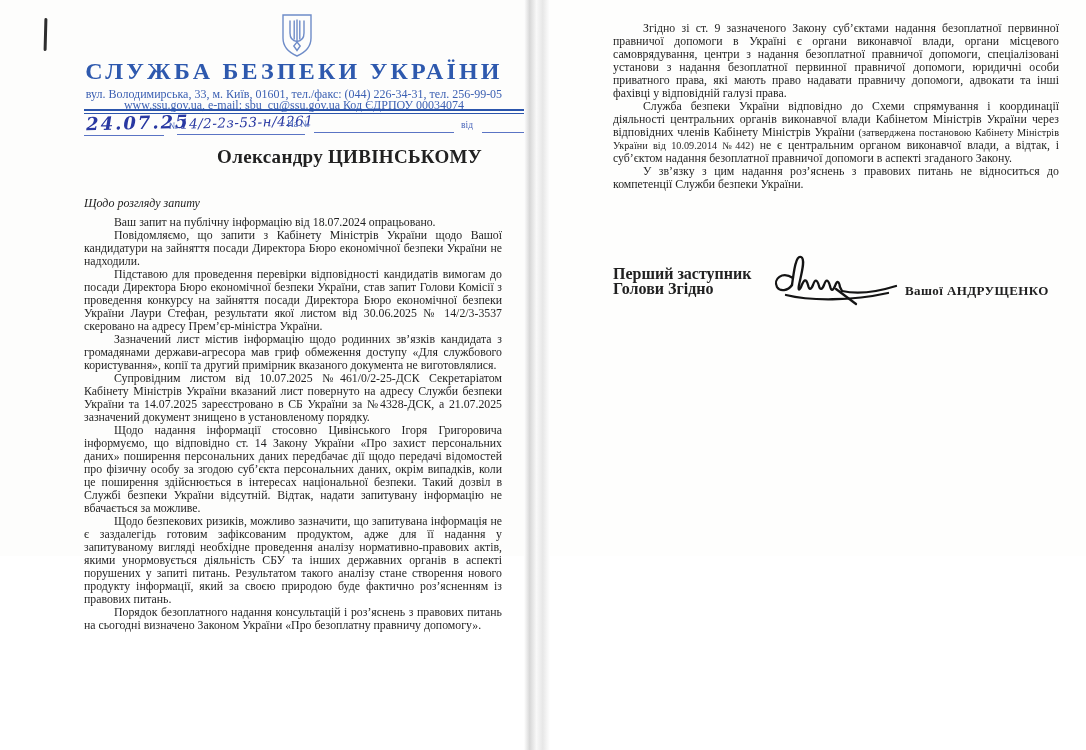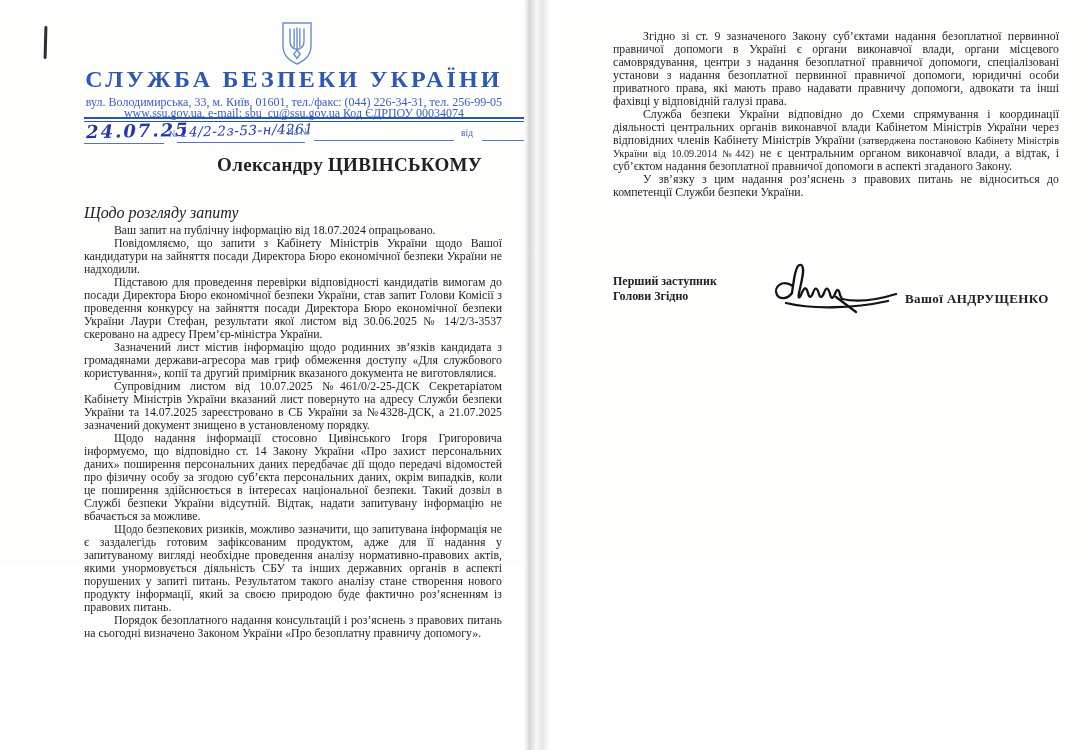--- a/index.html
+++ b/index.html
@@ -1,21 +1,21 @@
 <!DOCTYPE html>
 <html><head>
 <meta charset="utf-8">
 <style>
   html,body{margin:0;padding:0;}
   body{
     width:1086px;height:750px;position:relative;overflow:hidden;
     background:#ffffff;font-family:"Liberation Serif", serif;color:#212121;
   }
   .scan{position:absolute;inset:0;}
-  .page{position:absolute;top:8px;height:556px;}
+  .page{position:absolute;top:0;height:556px;}
   .page-left{left:0;width:524px;background:#fdfdfc;}
   .page-divider{position:absolute;top:0;left:524px;width:26px;height:750px;
     background:linear-gradient(90deg,#ffffff 0%,#d7d7d7 22%,#f8f8f8 48%,#e7e7e7 72%,#ffffff 100%);}
   .page-right{left:550px;width:536px;background:#fefefd;}
 
   .abs{position:absolute;}
   .corner-mark{left:44px;top:18px;width:3px;height:33px;background:#2e2e2e;border-radius:2px;transform:rotate(1.5deg);}
 
   .emblem{left:280px;top:12px;width:34px;height:46px;}
   .org-name{left:84px;top:58px;width:420px;text-align:center;color:#2e59ae;
@@ -32,29 +32,29 @@
   .u-date{left:84px;top:135px;width:80px;}
   .u-num{left:177px;top:134px;width:128px;}
   .ref-label{color:#4a67bb;font-size:9.5px;white-space:nowrap;}
   .no-label{left:169px;top:121px;}
   .na-label{left:287px;top:119px;}
   .vid-label{left:461px;top:120px;}
   .u-na{left:314px;top:132px;width:140px;}
   .u-vid{left:482px;top:132px;width:42px;}
 
   .addressee{left:84px;top:146px;width:398px;text-align:right;font-weight:bold;font-size:19px;letter-spacing:0.3px;}
-  .subject{left:84px;top:196px;font-style:italic;font-size:16px;text-align:right;}
+  .subject{left:84px;top:196px;font-style:italic;font-size:12px;text-align:right;}
 
   .body-block{text-align:justify;font-size:11.8px;line-height:13px;color:#1f1f1f;}
   .body-block p{margin:0;text-indent:30px;}
   .lp-body{left:84px;top:216px;width:418px;}
   .rp-body{left:63px;top:22px;width:446px;}
   .small{font-size:10.2px;}
 
-  .sig-pos{left:63px;top:266px;font-weight:bold;font-size:12px;line-height:15px;white-space:nowrap;}
+  .sig-pos{left:63px;top:266px;font-weight:bold;font-size:16px;line-height:15px;white-space:nowrap;}
   .sig-svg{left:218px;top:248px;width:165px;height:64px;}
   .signer-name{left:355px;top:283px;font-weight:bold;font-size:13px;letter-spacing:0.4px;white-space:nowrap;}
 </style>
 </head>
 <body>
 
 <div class="scan">
 
   <div class="page page-left">
     <div class="abs corner-mark"></div>

